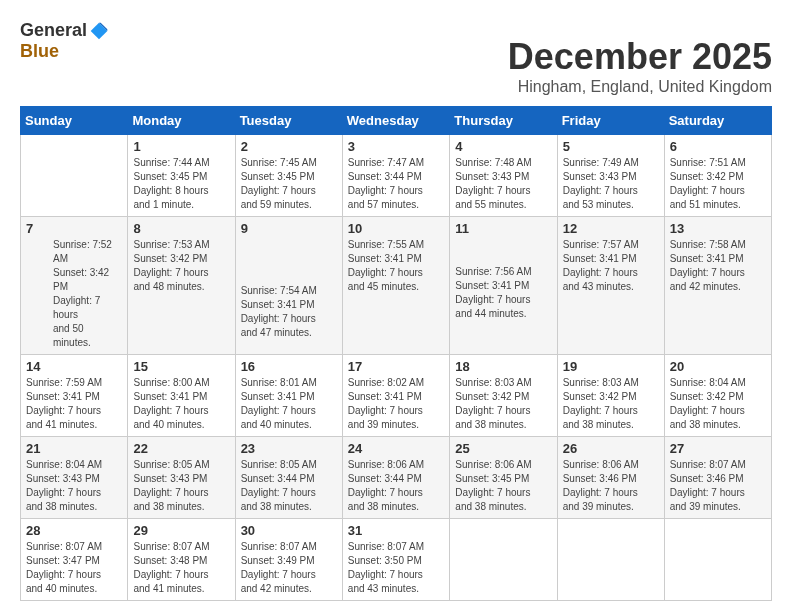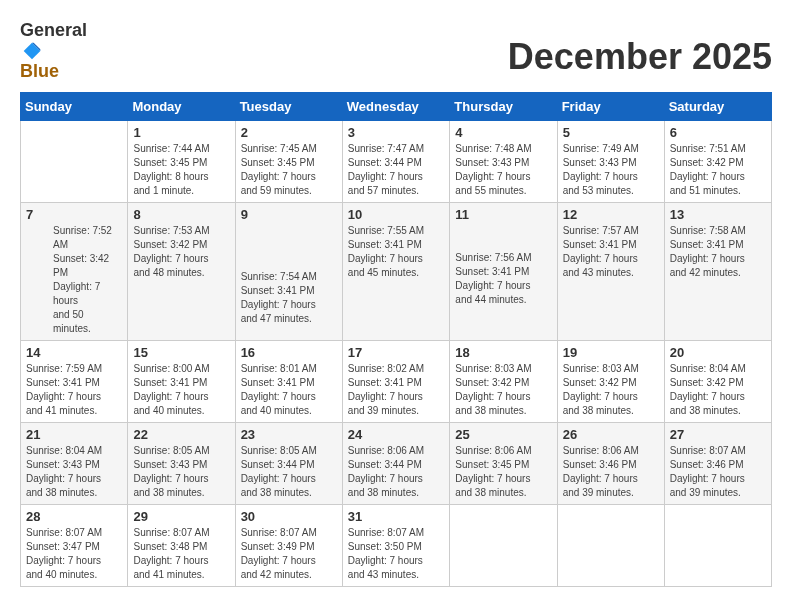--- a/index.html
+++ b/index.html
@@ -16,21 +16,21 @@
       align-items: flex-start;
       margin-bottom: 10px;
     }
     .logo {
       display: flex;
       flex-direction: column;
       align-items: flex-start;
     }
     .logo-text {
       display: flex;
-      flex-direction: column;
+      align-items: center;
     }
     .logo-general {
       font-size: 18px;
       font-weight: bold;
       color: #333;
     }
     .logo-blue {
       font-size: 18px;
       font-weight: bold;
       color: #a16207;
@@ -105,20 +105,21 @@
       <span class="logo-general">General</span>
       <svg class="logo-icon" viewBox="0 0 24 24">
         <polygon points="12,2 22,12 12,22 2,12" fill="#2196F3"></polygon>
         <polygon points="14,2 22,10 22,12 12,2" fill="#1565C0"></polygon>
       </svg>
     </div>
     <span class="logo-blue">Blue</span>
   </div>
   <div class="title-section">
     <div class="month-title">December 2025</div>
+    <div class="location">Hingham, England, United Kingdom</div>
   </div>
 </div>
 
 <table class="calendar">
   <thead>
     <tr>
     <th>Sunday</th>
         <th>Monday</th>
         <th>Tuesday</th>
         <th>Wednesday</th>

